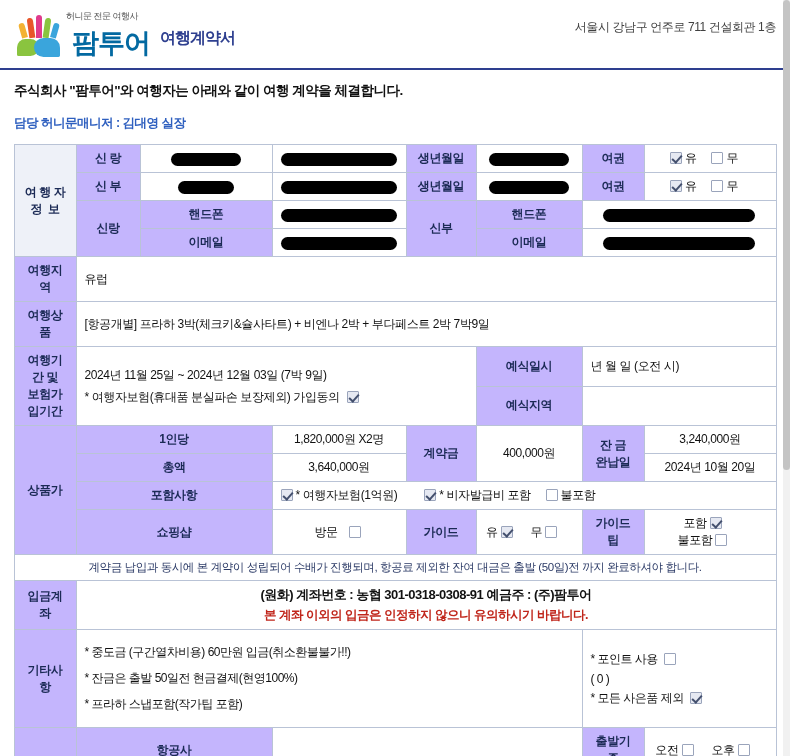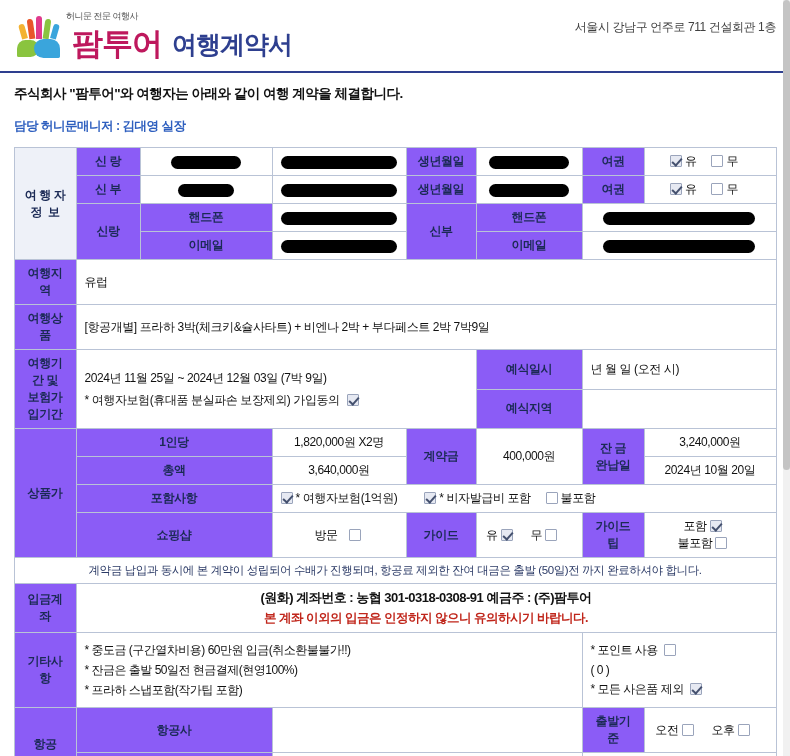--- a/index.html
+++ b/index.html
@@ -44,30 +44,30 @@
     background: #8ac43f;
     border-radius: 11px 11px 11px 2px;
   }
   .leaf2 {
     position: absolute; left: 20px; bottom: 1px;
     width: 26px; height: 19px;
     background: #3aa5dc;
     border-radius: 13px 13px 2px 13px;
   }
   .logo-text {
-    font-size: 31px; font-weight: bold; color: #be185d;
+    font-size: 27px; font-weight: bold; color: #0369a1;
     letter-spacing: -1px; line-height: 1;
     padding-top: 16px;
   }
   .logo-sub {
     font-size: 9px; color: #555; letter-spacing: -0.5px;
     position: absolute; top: 10px; left: 66px;
   }
   .doc-title {
-    font-size: 25px; font-weight: bold; color: #2e3f8f;
+    font-size: 16px; font-weight: bold; color: #2e3f8f;
     letter-spacing: -1px; padding-top: 16px; margin-left: 10px;
   }
   .company-info {
     margin-left: auto; text-align: right; color: #404040;
     font-size: 12px; line-height: 1.6; padding-top: 6px;
     letter-spacing: -0.4px;
   }
 
   
   .intro { padding: 12px 14px 8px 14px; }
@@ -83,21 +83,21 @@
     font-size: 12px;
     color: #111;
   }
   table.main td {
     border: 1px solid #b9c3d6;
     padding: 5px 8px;
     vertical-align: middle;
     letter-spacing: -0.4px;
   }
   td.lbl {
-    background: #8b5cf6;
+    background: #c4b5fd;
     text-align: center;
     font-weight: bold;
     color: #1b2a55;
     letter-spacing: -0.3px;
   }
   td.lbl-sp {
     background: #eef1f8;
     text-align: center;
     font-weight: bold;
     color: #1b2a55;
@@ -147,21 +147,21 @@
     letter-spacing: -0.5px;
   }
   .acct-main {
     text-align: center; font-weight: bold; font-size: 13px; color: #111;
     letter-spacing: -0.5px;
   }
   .acct-sub {
     text-align: center; font-weight: bold; font-size: 12.5px; color: #c0261b;
     margin-top: 3px; letter-spacing: -0.5px;
   }
-  .etc-line { margin: 3px 0; letter-spacing: -0.5px; }
+  .etc-line { margin: 9px 0; letter-spacing: -0.5px; }
   .etc-right div { margin: 4px 0; letter-spacing: -0.5px; }
   .scrollbar {
     position: absolute; top: 0; right: 0; width: 7px; height: 756px;
     background: #f1f1f1;
   }
   .scrollbar .thumb {
     position: absolute; top: 0; left: 0; width: 7px; height: 470px;
     background: #c4c4c4; border-radius: 4px;
   }
 </style>

